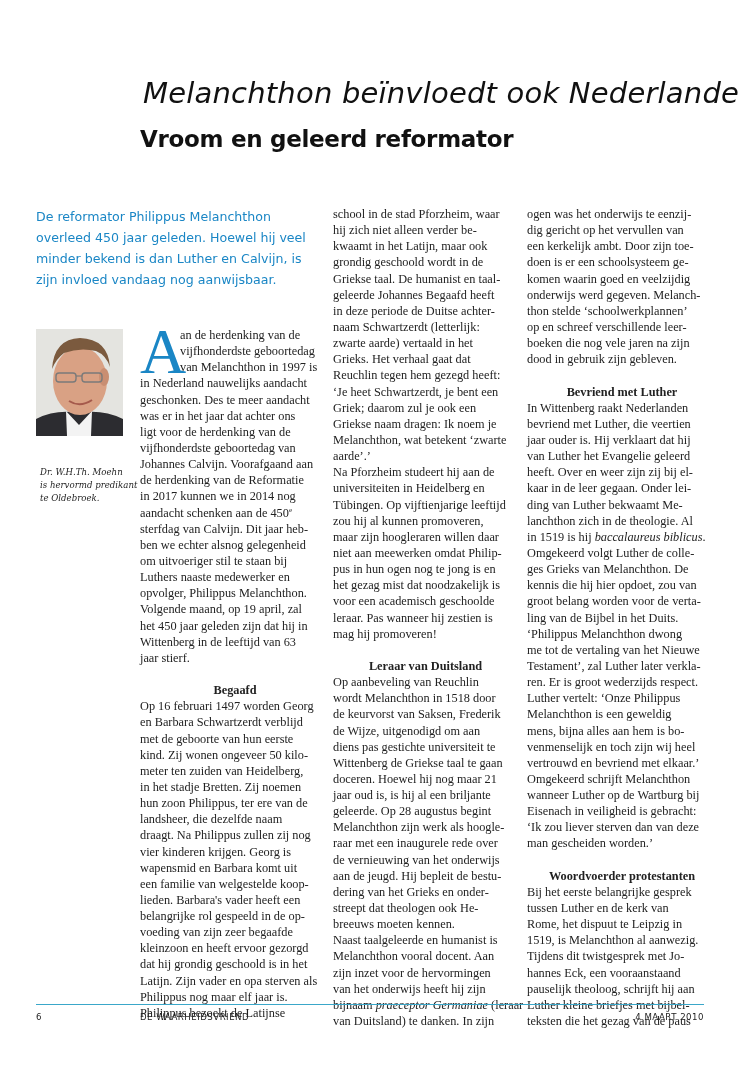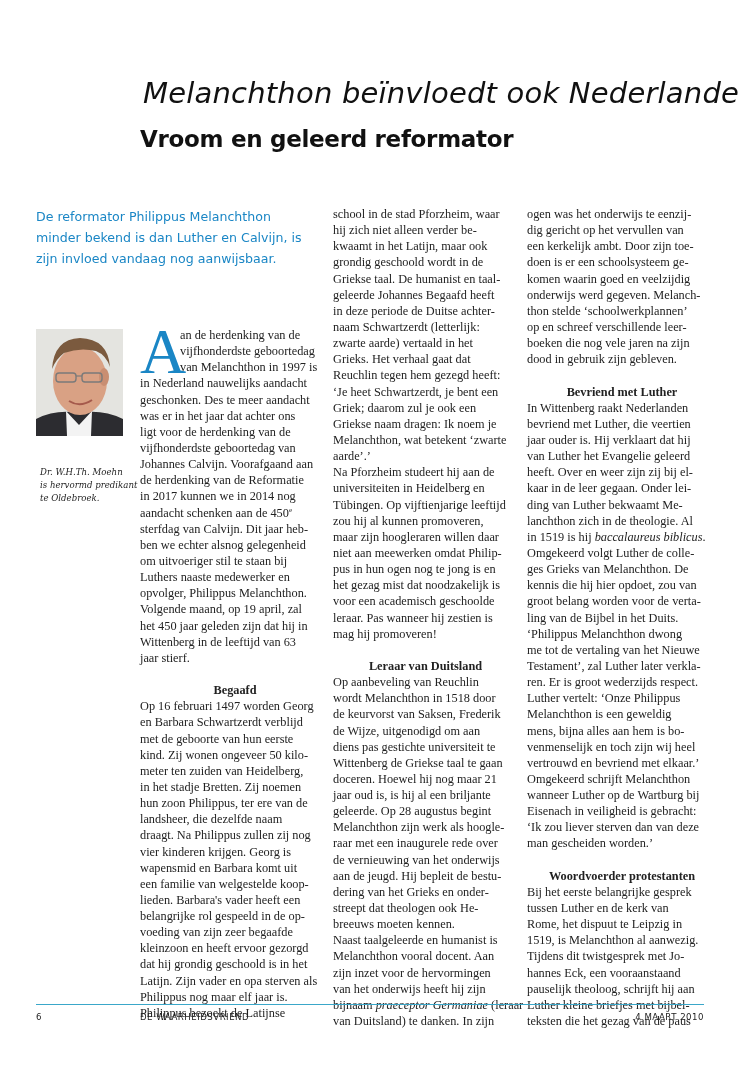--- a/index.html
+++ b/index.html
@@ -29,20 +29,21 @@
   em { font-style: italic; }
 </style>
 </head>
 <body>
 
 <div class="kicker">Melanchthon beïnvloedt ook Nederlanden</div>
 <div class="headline">Vroom en geleerd reformator</div>
 
 <div class="intro">
   <p>De reformator Philippus Melanchthon</p>
+  <p>overleed 450 jaar geleden. Hoewel hij veel</p>
   <p>minder bekend is dan Luther en Calvijn, is</p>
   <p>zijn invloed vandaag nog aanwijsbaar.</p>
 </div>
 
 <div class="photo" title="Portrait of Dr. W.H.Th. Moehn">
   <svg width="87" height="107" viewBox="0 0 87 107">
     <rect width="87" height="107" fill="#e4e4e0"></rect>
     <path d="M0 90 Q20 80 43 84 Q66 80 87 90 L87 107 L0 107 Z" fill="#2c2c30"></path>
     <path d="M30 82 L43 96 L56 82 L55 107 L31 107 Z" fill="#f3f3f3"></path>
     <ellipse cx="44" cy="52" rx="27" ry="34" fill="#d9a184"></ellipse>

